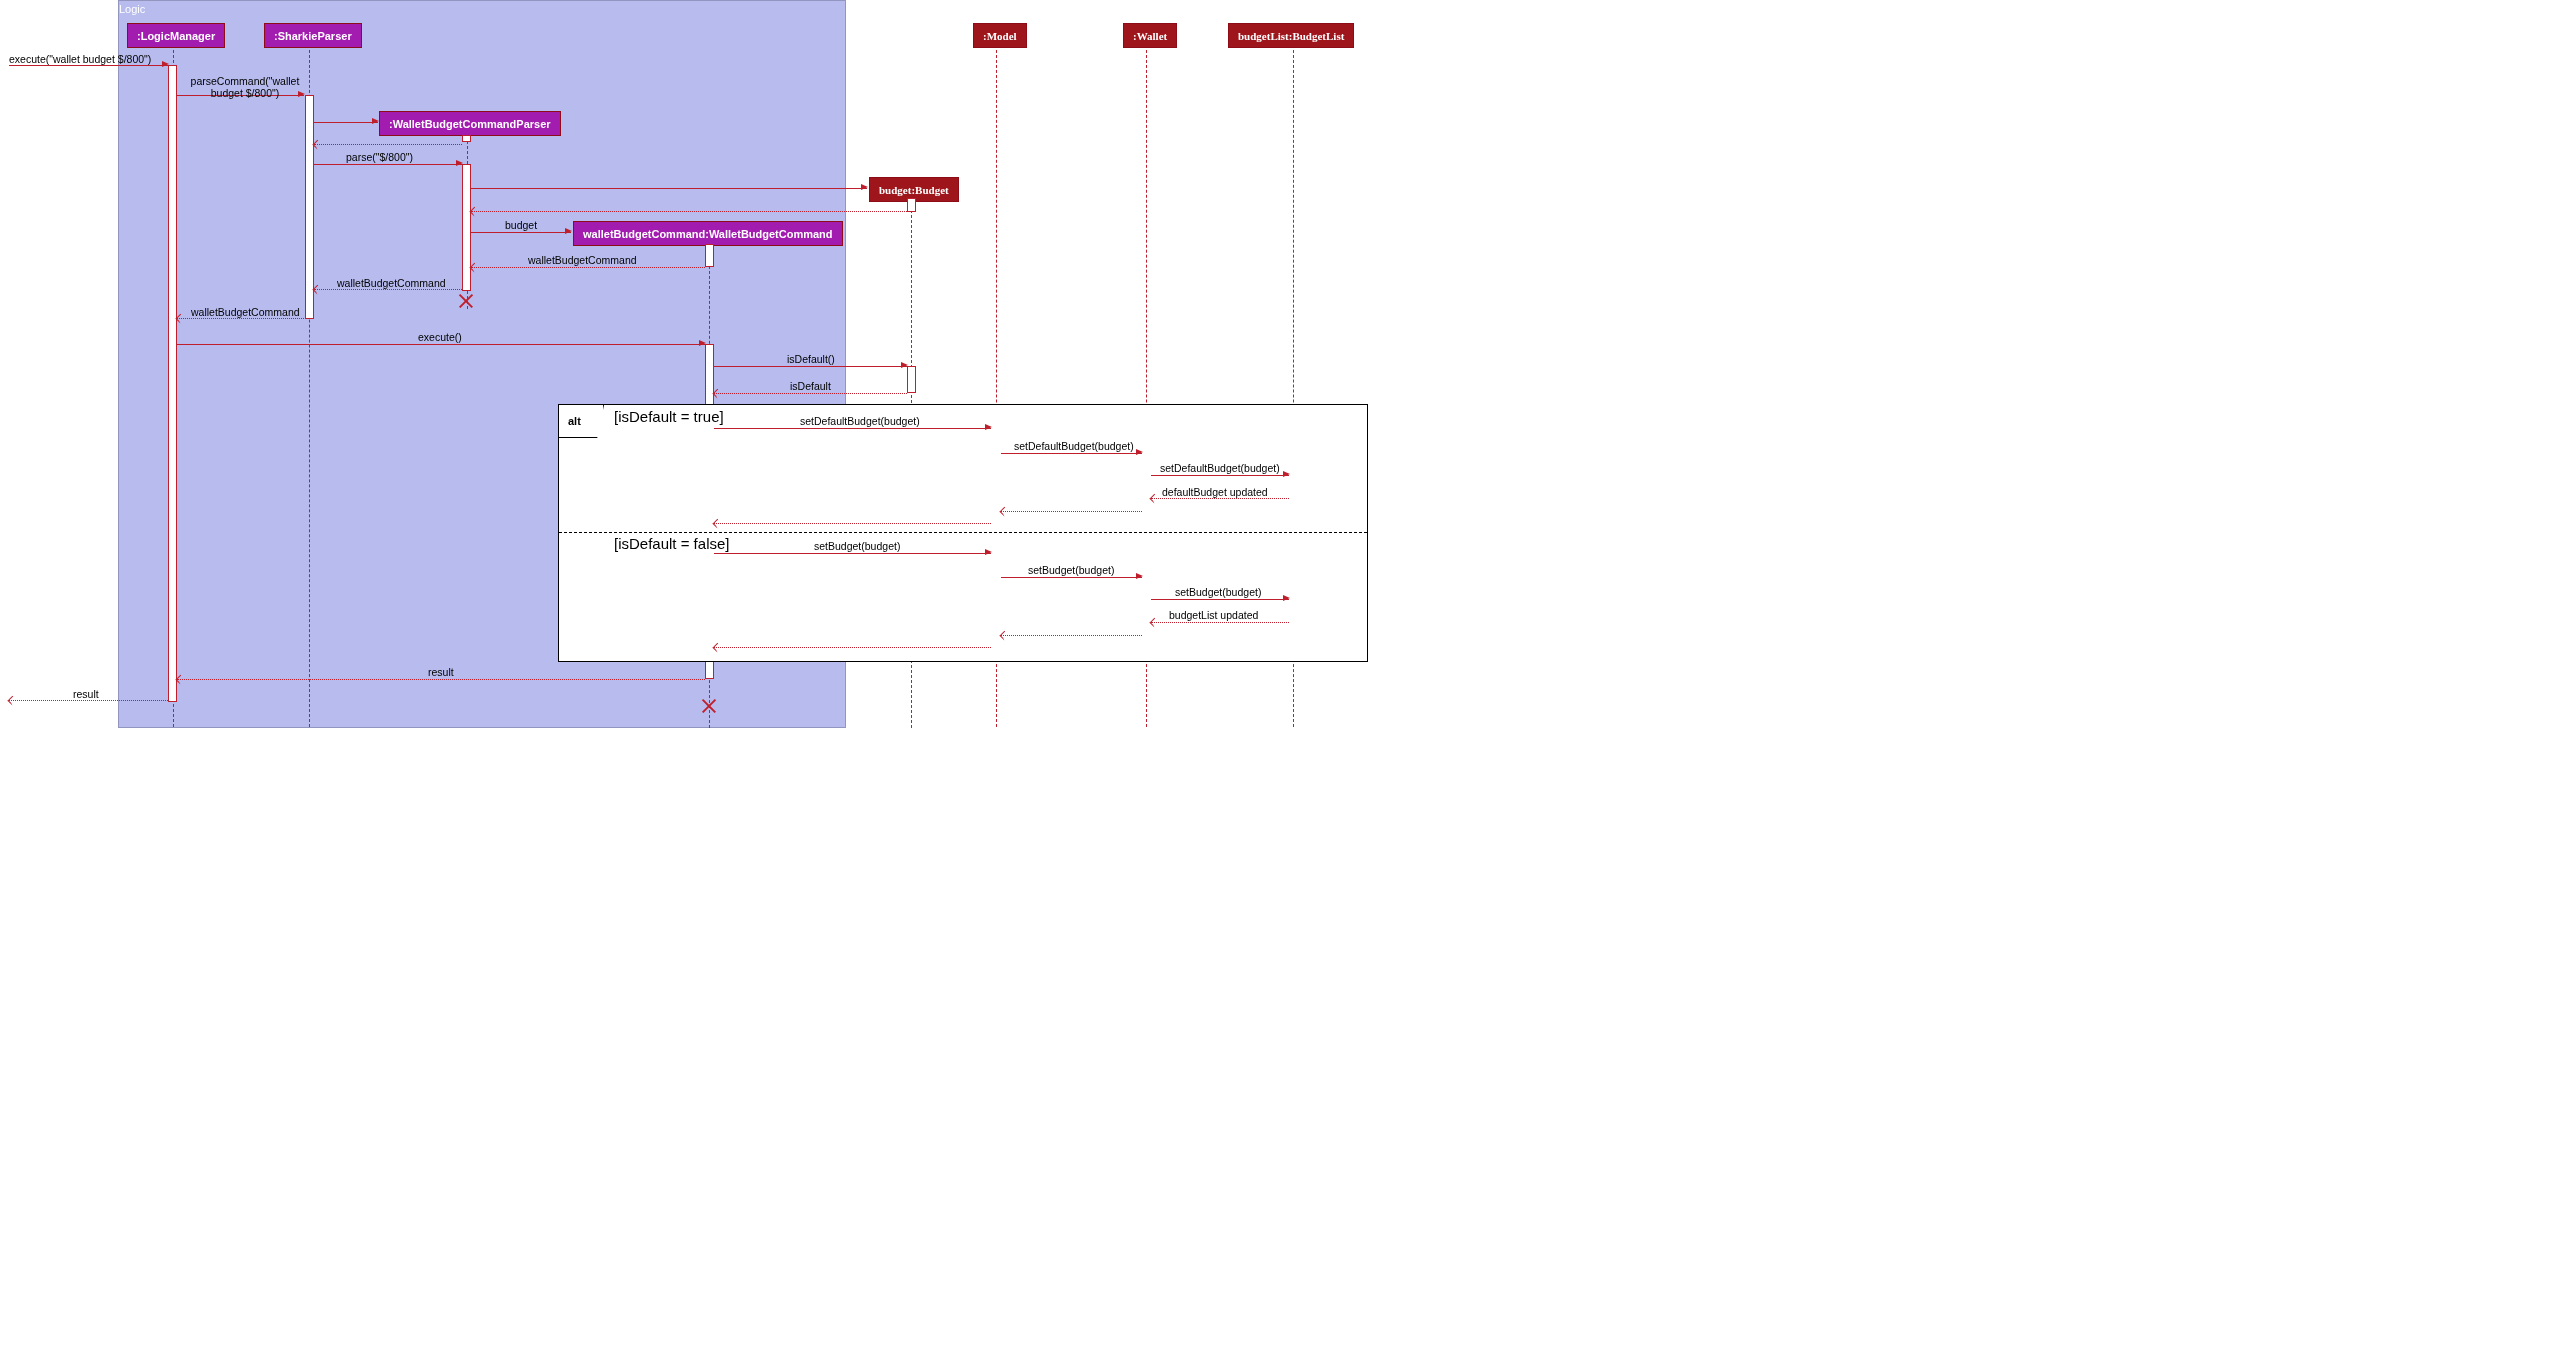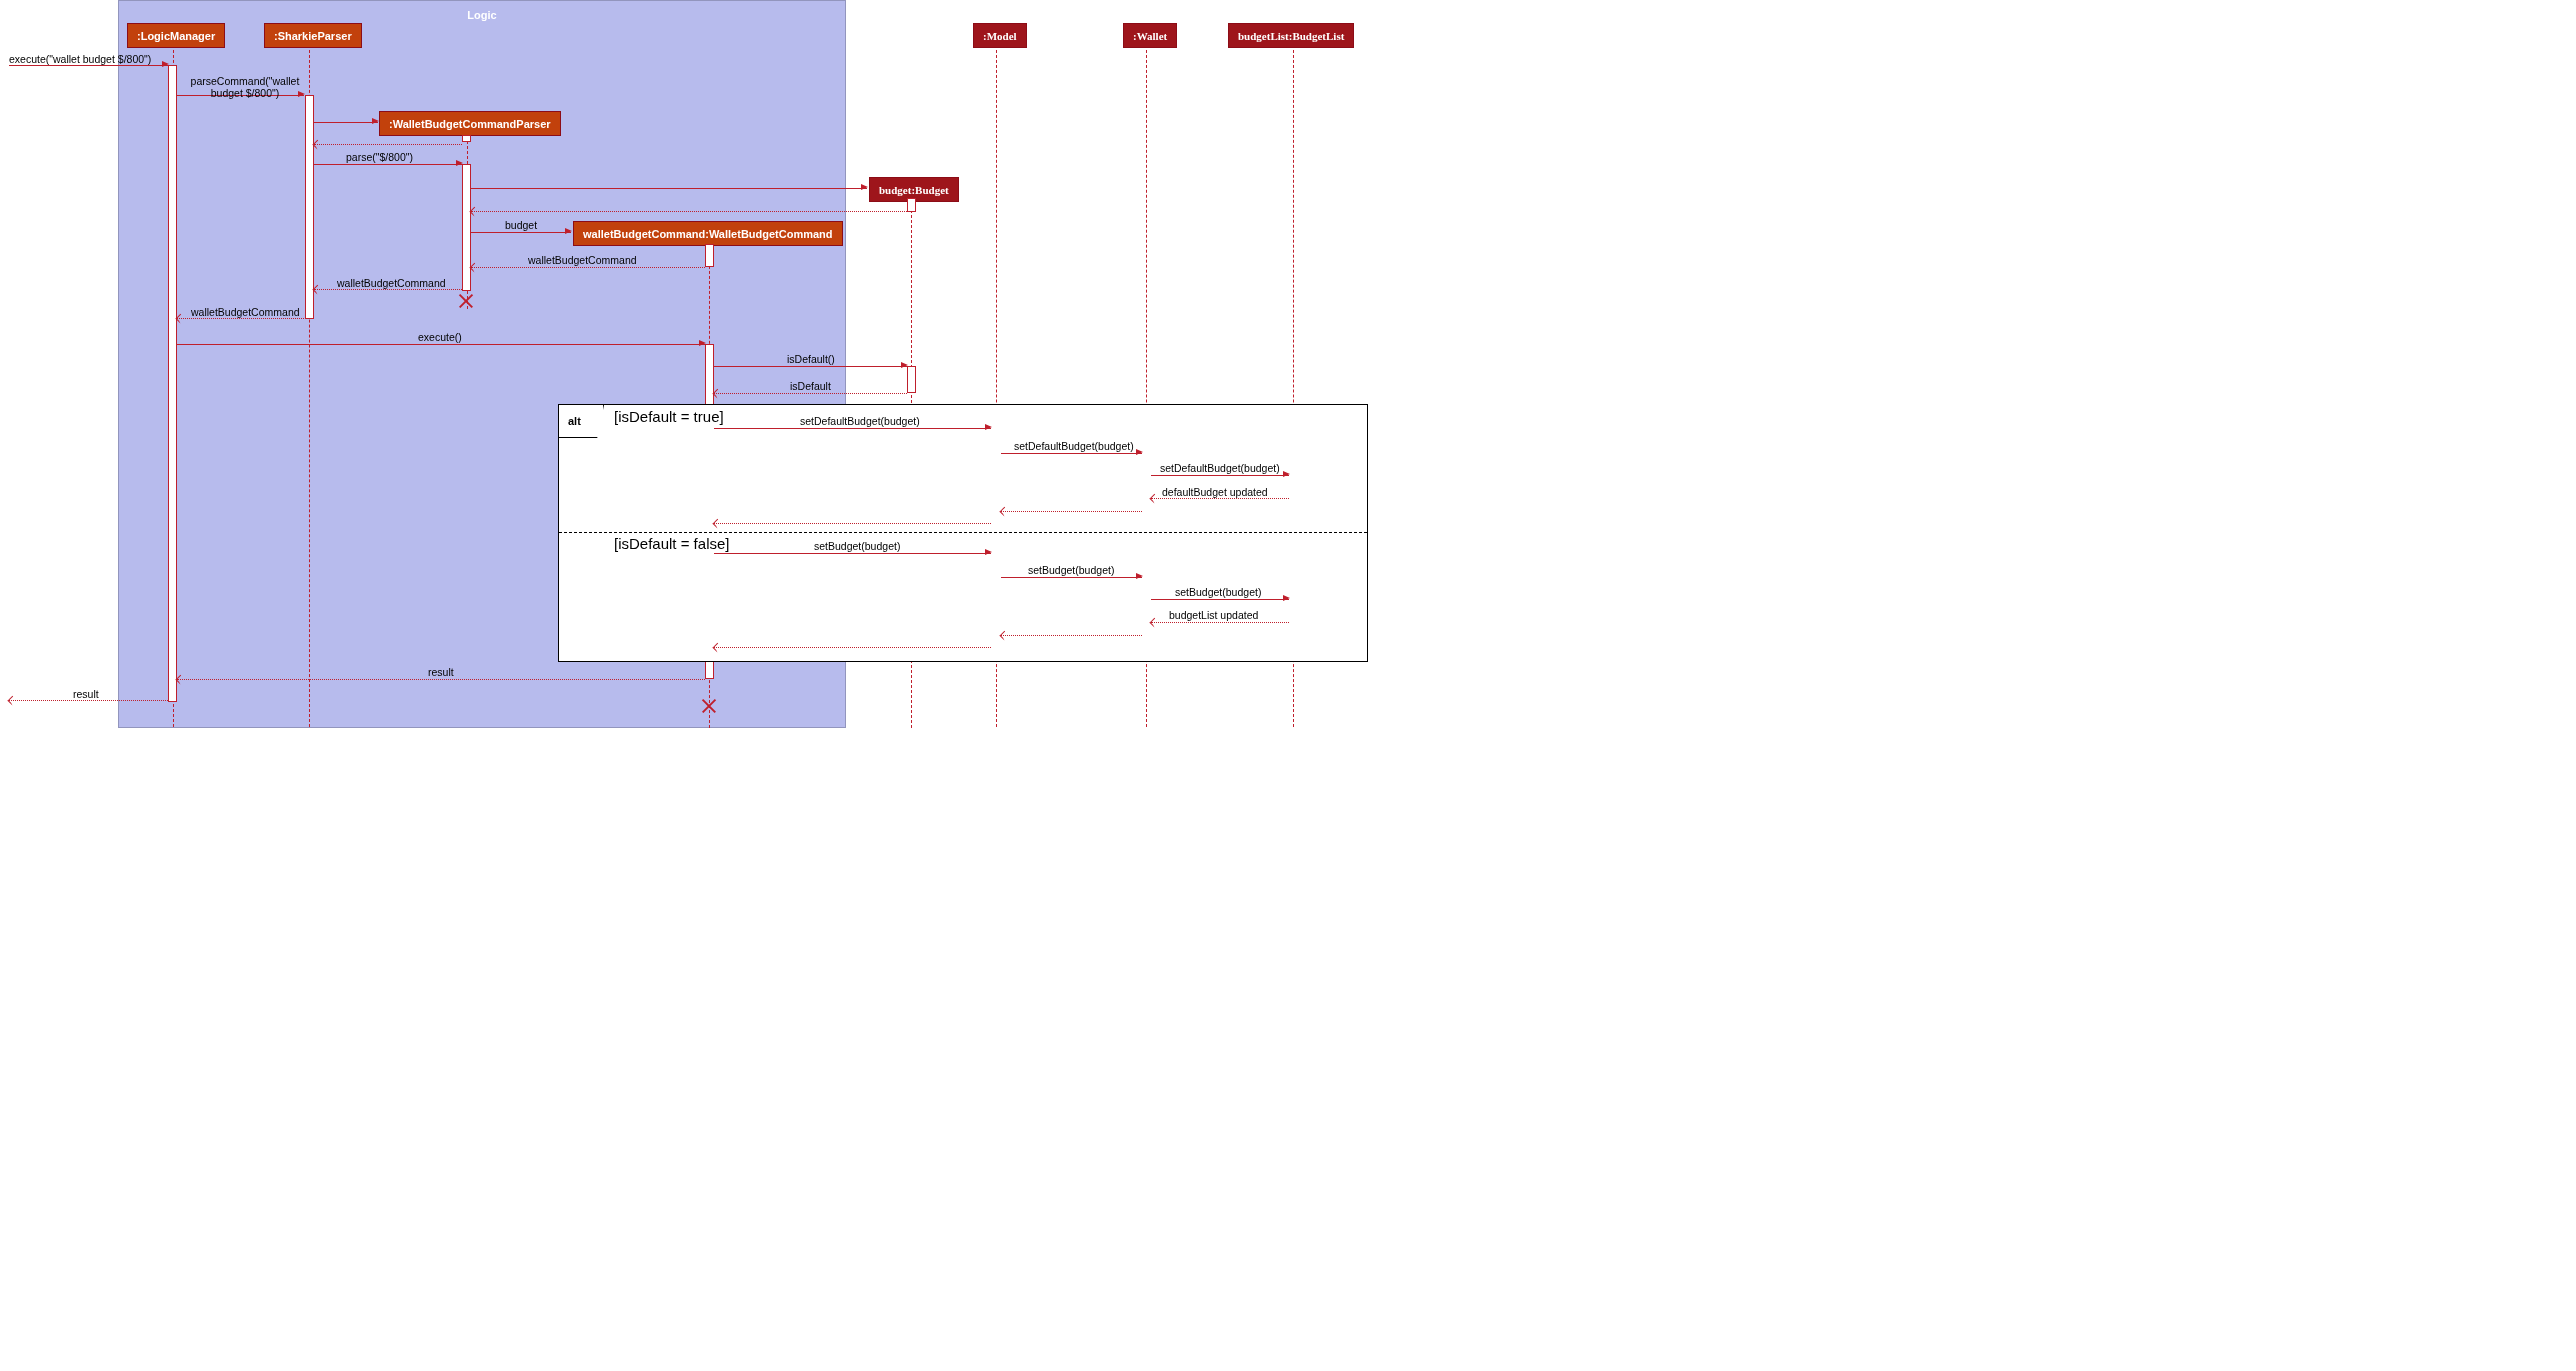--- a/index.html
+++ b/index.html
@@ -2,23 +2,23 @@
 <html style="font-size:14.6px"><head>
 <meta charset="utf-8">
 <style>
   * { box-sizing: border-box; margin: 0; padding: 0; }
   body { font-family: Arial, sans-serif; font-size: 11px; background: #fff; }
   #diagram { position: relative; width: 1372px; height: 728px; }
   
   .region { position: absolute; border: 0.9px solid rgba(0,0,0,0.2); }
   .region-logic { background: #b7bbed; left: 118px; top: 0; width: 728px; height: 728px; }
   .region-model { background: #ef878b; left: 846px; top: 0; width: 523px; height: 728px; }
-  .region-title { text-align: center; color: #fff; font-weight: bold; padding: 8px 0; }
-  
-  .participant { position: absolute; background: #c2410c; color: #fff; border: 1.8px solid #8c0c17; padding: 5.5px 9px; font-weight: bold; text-align: center; }
+  .region-title { text-align: left; color: #fff; font-weight: normal; padding: 2px 0; }
+  
+  .participant { position: absolute; background: #a21caf; color: #fff; border: 1.8px solid #8c0c17; padding: 5.5px 9px; font-weight: bold; text-align: center; }
   .participant.model-style { background: #9e151b; font-family: Liberation Serif, serif; }
   
   .lifeline { position: absolute; width: 0; border-left: 1.8px dashed #bf1f2c; top: 45px; height: 682px; }
   
   .activation { position: absolute; background: #fff; border: 0.9px solid #bf1f2c; width: 9px; }
   
   .msg { position: absolute; height: 0.9px; background: #bf1f2c; }
   .msg.dashed { background: none; border-top: 1.8px dotted #bf1f2c; height: 0; }
   .msg .arrow-r { position: absolute; right: -0.9px; top: -3.6px; border-left: 7.3px solid #bf1f2c; border-top: 3.6px solid transparent; border-bottom: 3.6px solid transparent; }
   .msg .arrow-l { position: absolute; left: -0.9px; top: -3.6px; border-right: 7.3px solid #bf1f2c; border-top: 3.6px solid transparent; border-bottom: 3.6px solid transparent; }

